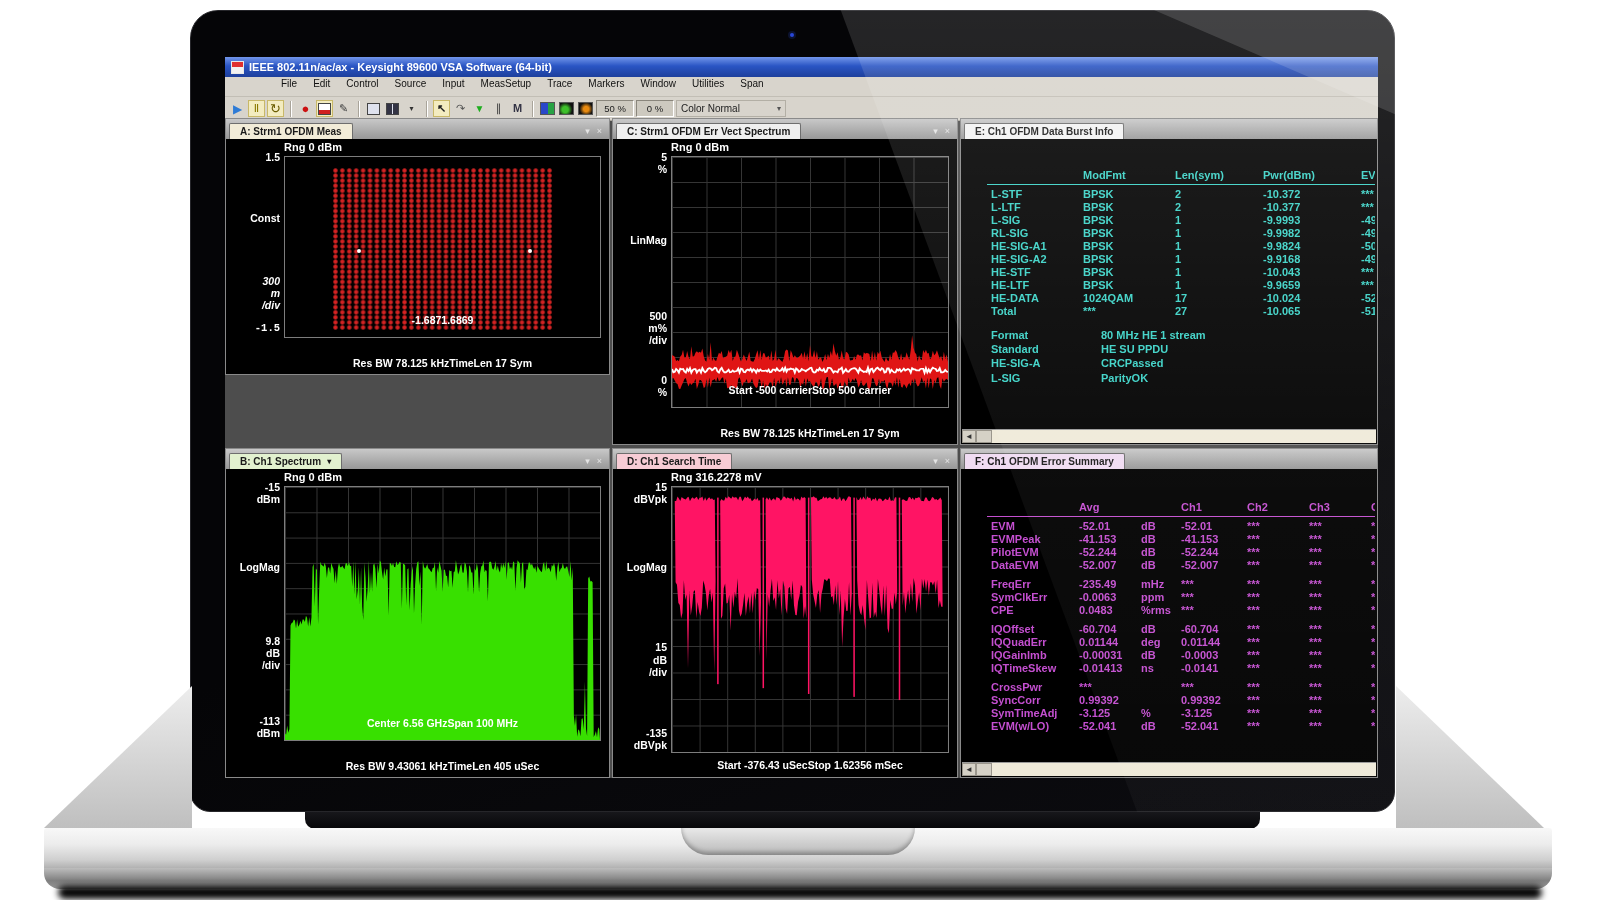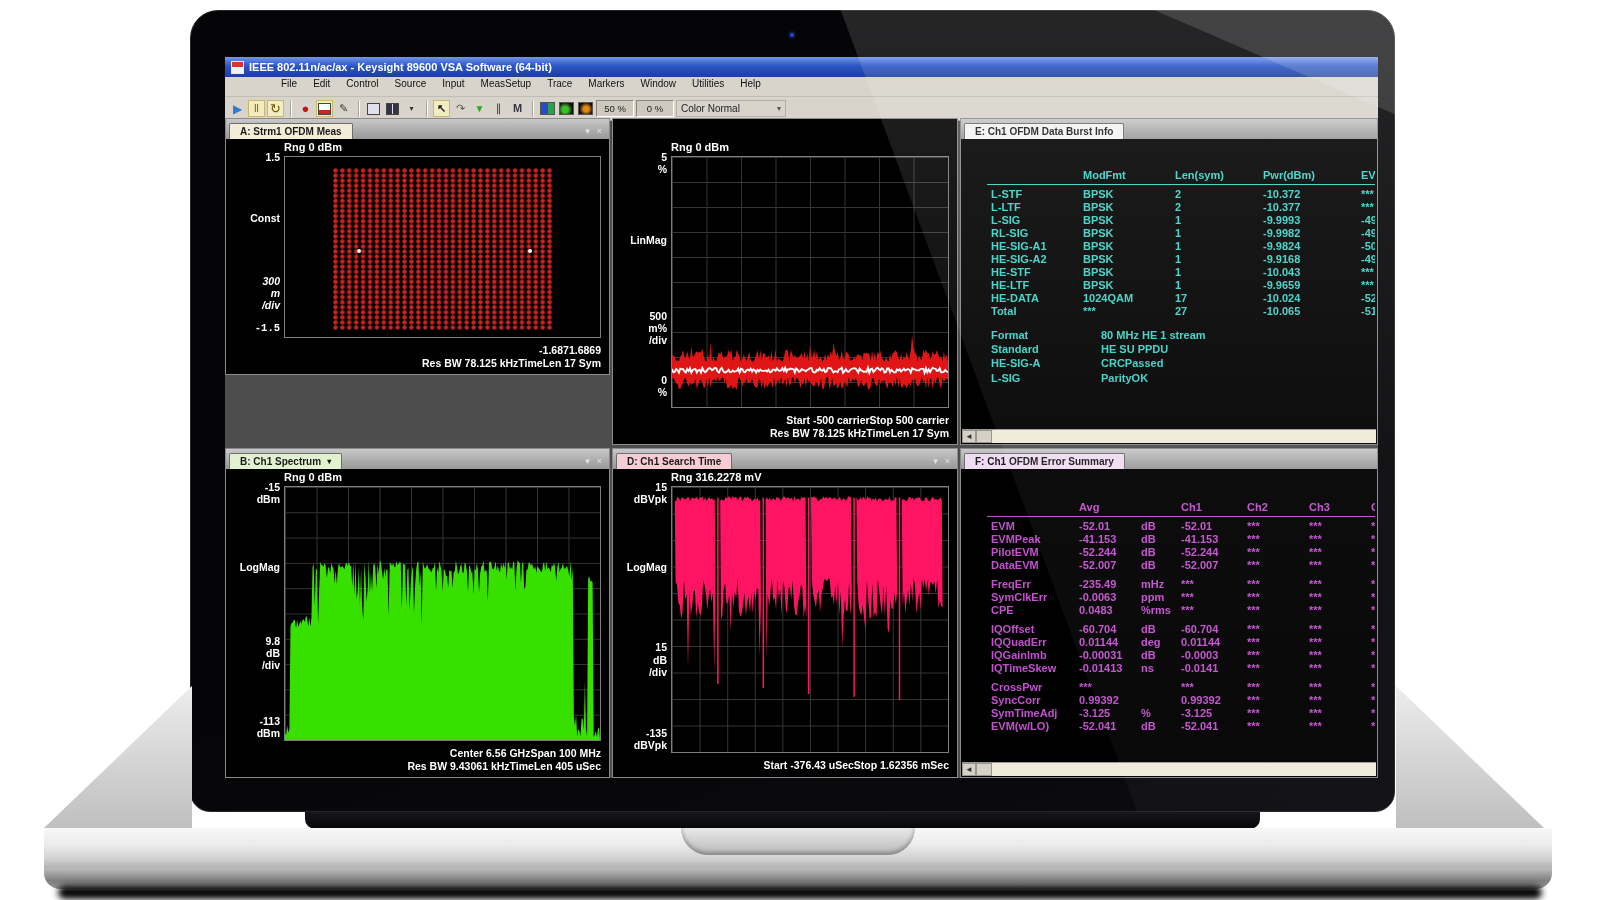--- a/index.html
+++ b/index.html
@@ -78,21 +78,21 @@
   .pcontent{position:absolute;left:0;right:0;top:20px;bottom:0;background:#000;overflow:hidden;}
   .rng{position:absolute;top:2px;left:58px;font-size:11px;font-weight:bold;color:#fff;}
   .plot{position:absolute;left:58px;right:8px;top:17px;border:1px solid #7d7d7d;background:#000;box-sizing:border-box;}
   .grid10{background-image:linear-gradient(#353535 1px,transparent 1px),linear-gradient(90deg,#353535 1px,transparent 1px);
           background-size:10% 10%;}
   .grid8{background-image:linear-gradient(#353535 1px,transparent 1px),linear-gradient(90deg,#353535 1px,transparent 1px);
           background-size:12.5% 10%;}
   .ylab{position:absolute;left:2px;width:52px;text-align:right;color:#fff;font-weight:bold;font-size:10.5px;
         line-height:1.15;white-space:pre-line;}
   .xlabs{position:absolute;left:58px;right:8px;color:#fff;font-weight:bold;font-size:10.5px;}
-  .xrow{display:flex;justify-content:flex-end;line-height:1.3;}
+  .xrow{display:flex;justify-content:center;line-height:1.3;margin-top:30px;}
   .constel{position:absolute;left:15%;right:15%;top:6%;bottom:4%;
         background-image:radial-gradient(circle,#d42222 30%,#6b1414 52%,transparent 62%);
         background-size:3.125% 3.125%;}
   .pilot{position:absolute;width:4px;height:4px;border-radius:50%;background:#fff;}
   .tsvg{position:absolute;inset:0;width:100%;height:100%;}
   
   .ttable{position:absolute;left:30px;right:2px;font-weight:bold;}
   .etbl{top:30px;color:#3ad2c6;font-size:11px;}
   .ftbl{top:32px;color:#c44fd0;font-size:11px;}
   .trow{display:grid;line-height:1.18;}
@@ -131,21 +131,21 @@
       <span>File</span>
       <span>Edit</span>
       <span>Control</span>
       <span>Source</span>
       <span>Input</span>
       <span>MeasSetup</span>
       <span>Trace</span>
       <span>Markers</span>
       <span>Window</span>
       <span>Utilities</span>
-      <span>Help</span>
+      <span>Span</span>
     </div>
 
     <div class="toolbar">
       <span class="tico" style="color:#2e7bd6;font-size:12px;">▶</span>
       <span class="tico hl" style="color:#8a7a00;">Ⅱ</span>
       <span class="tico hl" style="color:#6a5c00;font-size:13px;">↻</span>
       <span class="tsep"></span>
       <span class="tico" style="color:#cc1111;font-size:13px;">●</span>
       <span class="tico hl">
           <span class="ibox" style="background:linear-gradient(#fff 0 55%,#d02020 55% 100%);"></span>
@@ -213,20 +213,29 @@
             </div>
           <div class="xrow">
               <span>Res BW 78.125 kHz</span>
               <span>TimeLen 17  Sym</span>
             </div>
         </div>
       </div>
     </div>
 
     <div class="panel panel-c">
+      <div class="ptabbar">
+        <span class="ptab tab-c">
+            <span>C: Strm1 OFDM Err Vect Spectrum</span>
+          </span>
+        <span class="ptabbtns">
+          <span>▾</span>
+          <span>×</span>
+        </span>
+      </div>
       <div class="pcontent">
         <div class="rng">Rng 0 dBm</div>
         <div class="plot grid8" style="top:17px;bottom:36px;">
           <svg class="tsvg" viewBox="0 0 100 100" preserveAspectRatio="none">
             <polygon id="trace-c-fill" points="0,79.2 0.5,79.5 1,79.9 1.5,81.6 2,81.2 2.5,81.7 3,79.8 3.5,79.2 4,77.1 4.5,80.3 5,80.2 5.5,77.6 6,80.0 6.5,80.9 7,75.7 7.5,79.8 8,79.7 8.5,78.3 9,77.7 9.5,78.3 10,77.9 10.5,78.3 11,76.6 11.5,79.7 12,81.4 12.5,81.9 13,78.7 13.5,81.2 14,74.1 14.5,81.7 15,80.2 15.5,81.3 16,81.6 16.5,79.9 17,78.3 17.5,78.8 18,77.6 18.5,80.5 19,80.1 19.5,79.9 20,79.5 20.5,77.2 21,78.5 21.5,77.1 22,81.6 22.5,80.0 23,79.8 23.5,77.1 24,78.6 24.5,80.4 25,81.8 25.5,80.8 26,79.0 26.5,80.3 27,81.6 27.5,80.0 28,77.9 28.5,81.5 29,81.8 29.5,81.9 30,80.8 30.5,78.9 31,77.3 31.5,80.9 32,77.2 32.5,81.2 33,78.5 33.5,78.5 34,80.3 34.5,80.0 35,79.4 35.5,81.3 36,77.4 36.5,81.6 37,80.8 37.5,77.1 38,81.7 38.5,80.5 39,80.9 39.5,81.5 40,82.0 40.5,80.5 41,77.6 41.5,77.0 42,77.4 42.5,81.7 43,77.3 43.5,78.5 44,80.4 44.5,79.3 45,80.2 45.5,80.4 46,79.9 46.5,79.4 47,78.3 47.5,80.7 48,77.7 48.5,80.9 49,78.4 49.5,81.7 50,75.2 50.5,79.8 51,79.9 51.5,77.2 52,80.5 52.5,77.7 53,81.1 53.5,80.3 54,80.1 54.5,82.0 55,80.8 55.5,78.8 56,81.3 56.5,78.7 57,80.5 57.5,77.6 58,79.6 58.5,74.5 59,77.6 59.5,79.5 60,78.1 60.5,81.1 61,80.3 61.5,77.4 62,80.4 62.5,81.0 63,77.9 63.5,78.2 64,79.0 64.5,81.4 65,81.3 65.5,81.2 66,79.6 66.5,81.1 67,79.1 67.5,79.0 68,79.5 68.5,79.3 69,81.4 69.5,78.1 70,78.7 70.5,78.4 71,78.5 71.5,78.8 72,81.7 72.5,77.4 73,81.3 73.5,78.0 74,81.5 74.5,77.9 75,78.9 75.5,77.5 76,80.2 76.5,81.1 77,82.0 77.5,80.0 78,81.3 78.5,81.7 79,78.8 79.5,81.1 80,78.2 80.5,78.3 81,77.2 81.5,78.2 82,80.3 82.5,81.2 83,78.5 83.5,81.3 84,79.9 84.5,80.5 85,78.1 85.5,79.9 86,81.1 86.5,77.3 87,71.3 87.5,76.3 88,78.2 88.5,78.9 89,81.8 89.5,79.3 90,80.8 90.5,81.3 91,77.2 91.5,78.4 92,77.1 92.5,78.6 93,78.4 93.5,80.9 94,80.2 94.5,77.5 95,79.3 95.5,78.7 96,77.3 96.5,79.0 97,80.7 97.5,79.5 98,81.7 98.5,77.9 99,80.9 99.5,79.0 100,81.9 100,89.3 99.5,88.7 99,89.1 98.5,89.9 98,88.5 97.5,92.8 97,91.5 96.5,88.1 96,88.4 95.5,90.6 95,89.2 94.5,92.8 94,89.0 93.5,88.5 93,92.6 92.5,88.3 92,92.6 91.5,89.4 91,90.2 90.5,88.1 90,89.9 89.5,91.4 89,91.8 88.5,90.7 88,88.5 87.5,90.4 87,88.9 86.5,91.7 86,90.4 85.5,91.1 85,92.6 84.5,91.5 84,90.8 83.5,92.3 83,91.9 82.5,88.7 82,92.3 81.5,88.1 81,91.4 80.5,89.4 80,92.0 79.5,90.5 79,90.1 78.5,90.1 78,92.9 77.5,91.3 77,89.1 76.5,90.0 76,89.5 75.5,90.8 75,88.6 74.5,91.3 74,91.7 73.5,90.4 73,88.6 72.5,88.5 72,91.9 71.5,92.9 71,92.9 70.5,90.0 70,90.9 69.5,91.6 69,91.2 68.5,89.2 68,91.2 67.5,92.2 67,89.6 66.5,88.4 66,89.7 65.5,88.7 65,89.8 64.5,90.3 64,88.2 63.5,92.2 63,90.8 62.5,89.7 62,92.1 61.5,92.7 61,89.9 60.5,91.4 60,92.8 59.5,90.5 59,91.3 58.5,91.5 58,88.5 57.5,91.1 57,93.0 56.5,88.0 56,88.1 55.5,90.0 55,92.7 54.5,92.9 54,88.5 53.5,91.2 53,92.0 52.5,90.1 52,89.9 51.5,92.0 51,91.5 50.5,90.7 50,89.6 49.5,90.0 49,88.5 48.5,91.9 48,88.5 47.5,91.1 47,90.3 46.5,92.5 46,89.6 45.5,88.6 45,88.4 44.5,90.6 44,88.3 43.5,88.1 43,91.0 42.5,91.2 42,88.1 41.5,92.2 41,88.8 40.5,90.2 40,91.1 39.5,88.0 39,90.9 38.5,89.2 38,90.3 37.5,92.1 37,88.3 36.5,92.4 36,90.2 35.5,89.9 35,91.1 34.5,92.1 34,90.8 33.5,92.8 33,89.4 32.5,92.6 32,89.4 31.5,88.7 31,92.0 30.5,92.4 30,91.7 29.5,90.7 29,88.6 28.5,90.0 28,90.3 27.5,90.5 27,88.8 26.5,90.1 26,90.0 25.5,91.7 25,89.9 24.5,88.1 24,88.8 23.5,93.0 23,92.4 22.5,91.8 22,92.9 21.5,91.2 21,91.9 20.5,92.4 20,92.5 19.5,88.6 19,90.7 18.5,88.1 18,88.4 17.5,89.3 17,89.7 16.5,88.0 16,90.0 15.5,88.8 15,89.2 14.5,89.4 14,92.2 13.5,88.2 13,92.3 12.5,88.8 12,92.0 11.5,92.4 11,90.2 10.5,89.3 10,89.1 9.5,91.2 9,92.8 8.5,88.7 8,90.2 7.5,90.5 7,91.2 6.5,90.3 6,91.8 5.5,90.4 5,88.4 4.5,88.8 4,90.2 3.5,91.4 3,92.8 2.5,92.7 2,90.8 1.5,90.5 1,89.4 0.5,88.4 0,88.6" fill="#e01515"></polygon>
             <polyline id="trace-c-line" points="0,84.8 0.5,86.1 1,85.9 1.5,84.8 2,85.3 2.5,86.2 3,84.7 3.5,84.9 4,84.8 4.5,85.8 5,86.2 5.5,84.8 6,85.6 6.5,84.5 7,86.2 7.5,85.2 8,84.8 8.5,84.8 9,86.2 9.5,85.4 10,85.1 10.5,86.2 11,84.5 11.5,85.5 12,86.1 12.5,85.7 13,84.8 13.5,84.5 14,84.6 14.5,85.3 15,84.9 15.5,84.3 16,84.5 16.5,85.8 17,86.2 17.5,85.0 18,84.4 18.5,85.5 19,86.1 19.5,86.1 20,85.7 20.5,85.1 21,86.1 21.5,86.0 22,85.4 22.5,85.9 23,85.7 23.5,85.6 24,84.7 24.5,86.2 25,84.7 25.5,84.9 26,86.0 26.5,86.1 27,85.3 27.5,85.0 28,85.4 28.5,84.7 29,85.8 29.5,84.9 30,85.3 30.5,86.2 31,85.1 31.5,85.7 32,85.0 32.5,85.5 33,85.5 33.5,85.5 34,85.4 34.5,85.8 35,85.1 35.5,86.1 36,86.0 36.5,85.0 37,85.0 37.5,85.5 38,84.6 38.5,85.3 39,85.6 39.5,85.3 40,84.5 40.5,85.6 41,84.3 41.5,85.8 42,84.9 42.5,85.0 43,84.6 43.5,84.8 44,84.8 44.5,86.2 45,84.6 45.5,85.0 46,85.9 46.5,85.6 47,84.8 47.5,85.2 48,85.3 48.5,85.7 49,85.2 49.5,84.9 50,84.4 50.5,84.3 51,85.8 51.5,86.2 52,86.1 52.5,85.1 53,85.4 53.5,84.5 54,85.3 54.5,85.5 55,84.8 55.5,86.0 56,85.8 56.5,84.3 57,84.3 57.5,84.5 58,85.3 58.5,86.2 59,85.7 59.5,85.8 60,86.1 60.5,84.9 61,84.8 61.5,84.3 62,86.3 62.5,85.7 63,84.9 63.5,85.8 64,85.9 64.5,85.2 65,84.8 65.5,84.6 66,84.5 66.5,84.6 67,85.3 67.5,86.2 68,84.6 68.5,85.3 69,85.6 69.5,86.0 70,85.8 70.5,86.0 71,84.3 71.5,86.3 72,84.9 72.5,84.7 73,86.0 73.5,85.4 74,84.6 74.5,84.3 75,84.9 75.5,85.3 76,84.5 76.5,84.8 77,86.2 77.5,86.0 78,84.5 78.5,84.5 79,86.1 79.5,85.1 80,85.7 80.5,86.2 81,86.2 81.5,85.0 82,85.4 82.5,84.9 83,85.8 83.5,85.3 84,84.7 84.5,85.4 85,85.1 85.5,84.8 86,85.1 86.5,86.2 87,84.5 87.5,84.9 88,84.9 88.5,85.3 89,85.3 89.5,85.4 90,84.8 90.5,84.7 91,84.7 91.5,86.3 92,84.5 92.5,86.1 93,85.0 93.5,86.0 94,85.0 94.5,84.3 95,84.6 95.5,84.7 96,85.6 96.5,85.5 97,84.5 97.5,86.1 98,86.1 98.5,85.9 99,85.2 99.5,85.8 100,86.0" fill="none" stroke="#ffffff" stroke-width="0.7"></polyline>
           </svg>
         </div>
         <div class="ylab" style="top:12px;">5
 %</div>

